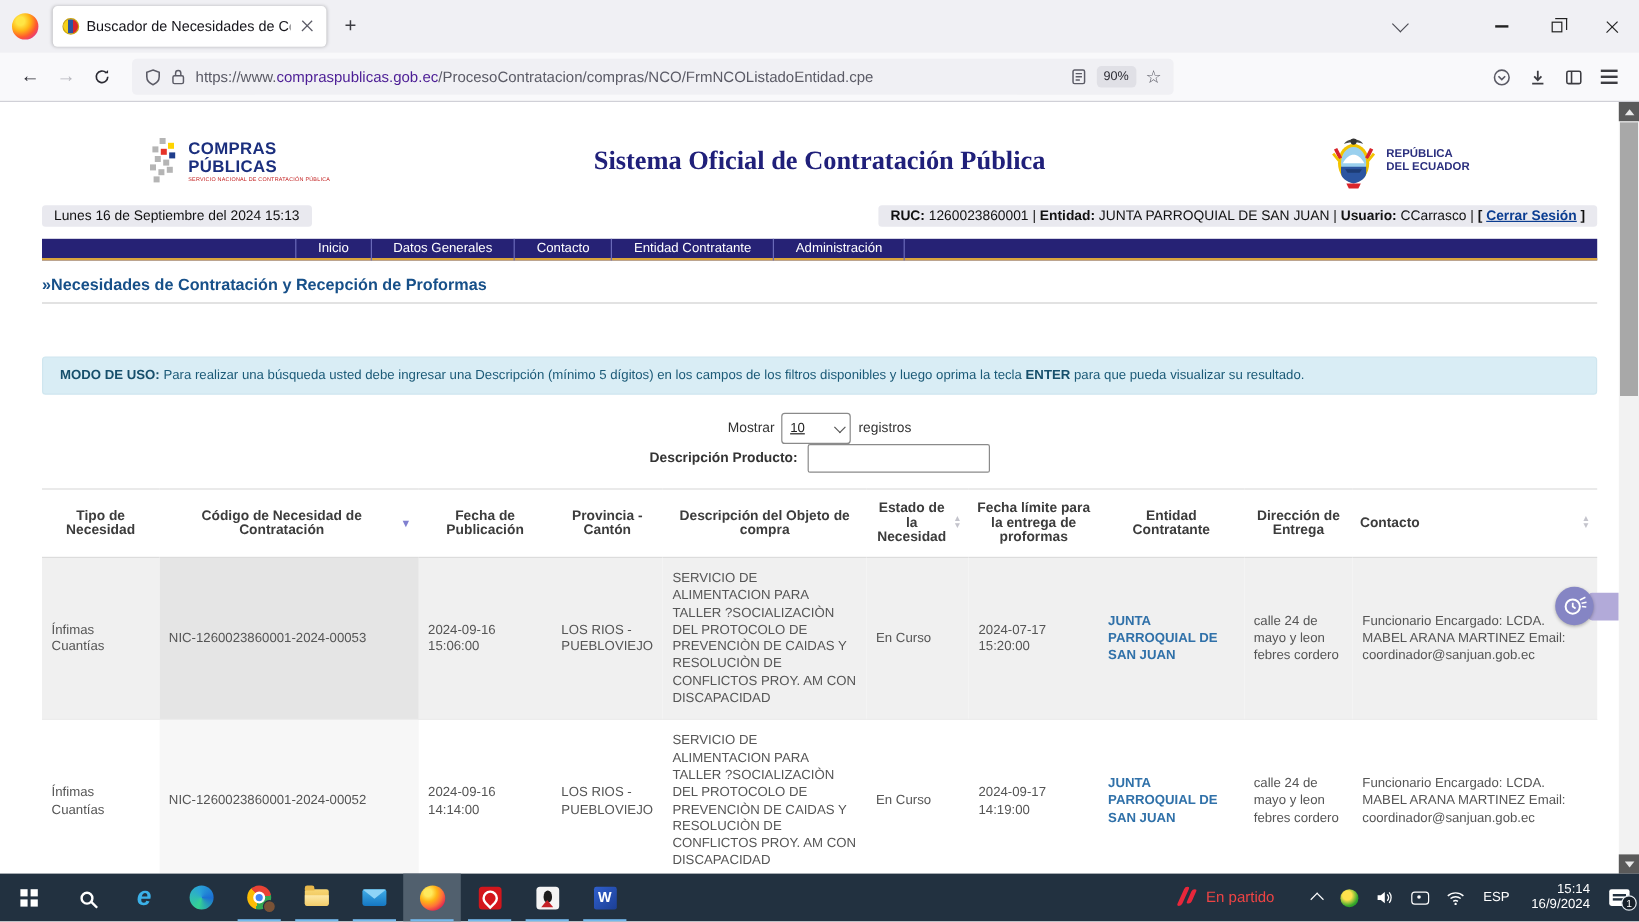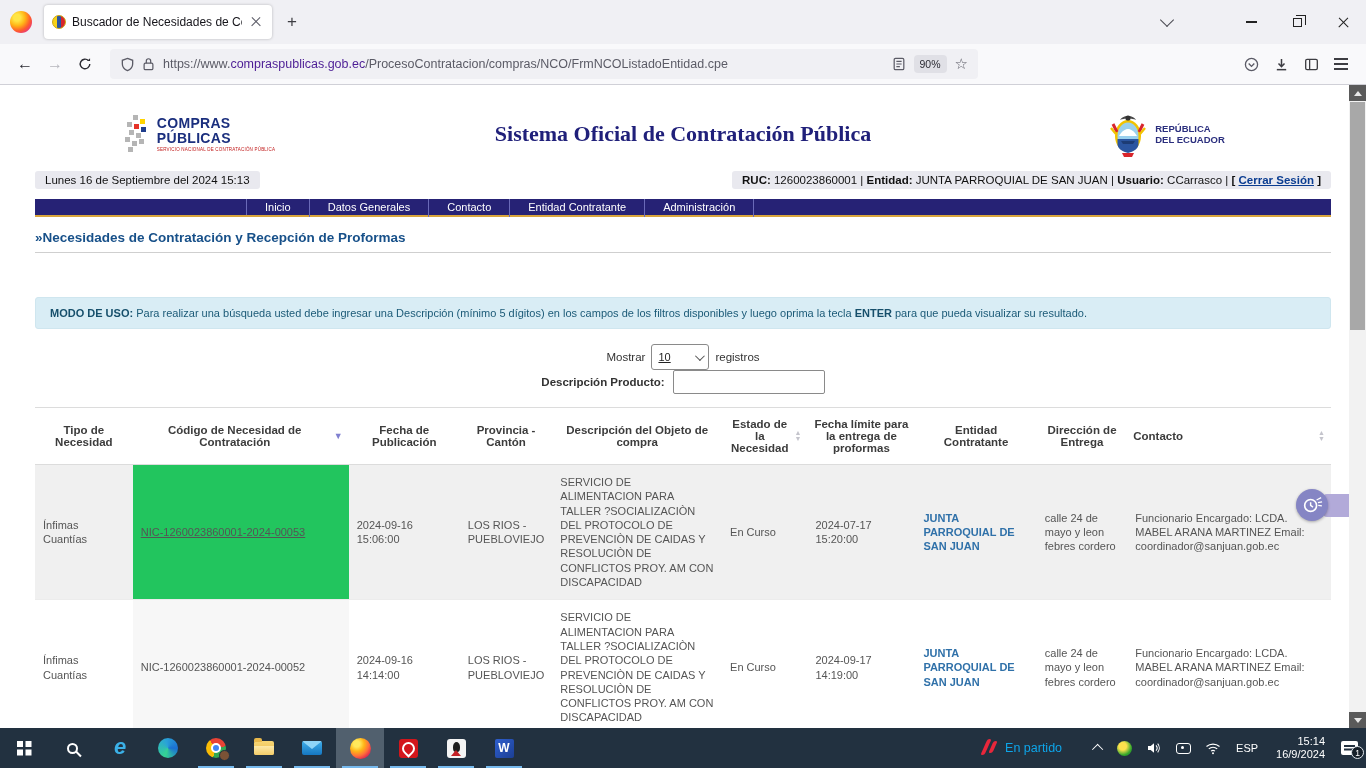--- a/index.html
+++ b/index.html
@@ -78,21 +78,21 @@
   .ctl-right label { font-size:11.5px; font-weight:bold; color:#333; margin-right:8px; }
   .filter-input { width:152px; height:24px; border:1px solid #8a8a8a; border-radius:2px; background:#fff; font-size:11px; padding:0 5px; }
 
   table.grid { width:100%; border-collapse:collapse; table-layout:fixed; margin-top:13px; }
   table.grid th { border-top:1px solid #dcdcdc; border-bottom:1px solid #dcdcdc; padding:10px 6px; font-size:11.5px; font-weight:bold; color:#3c3c3c; text-align:center; vertical-align:middle; cursor:pointer; }
   .th-in { display:flex; align-items:center; justify-content:space-between; }
   .sort-desc { color:#8080d0; font-size:9px; margin-left:3px; }
   .sort-both { display:flex; flex-direction:column; font-size:7px; line-height:6px; color:#c4c4cc; margin-left:3px; }
   table.grid td { padding:10px 8px; font-size:11px; color:#555; vertical-align:middle; line-height:1.3; border-bottom:1px solid #ececec; word-wrap:break-word; }
   tr.odd td { background:#f0f0f0; }
-  tr.odd td.sorted { background:#22c55e;text-decoration:underline; }
+  tr.odd td.sorted { background:#e5e5e5; }
   tr.even td { background:#fff; }
   tr.even td.sorted { background:#f7f7f7; }
   .entity-link { color:#3071a9; font-weight:bold; text-decoration:none; cursor:pointer; }
 
   
   .float-widget { position:absolute; right:21px; top:404px; width:32px; height:32px; }
   .float-tail { position:absolute; right:-21px; top:5px; width:26px; height:23px; background:#b2aad9; border-radius:4px 0 0 4px; }
   .float-circle { position:absolute; inset:0; border-radius:50%; background:#8585c4; box-shadow:0 1px 3px rgba(0,0,0,.3); display:flex; align-items:center; justify-content:center; }
 
   
@@ -131,21 +131,21 @@
   .ico-openjdk::before { content:""; position:absolute; left:6px; top:3px; width:7px; height:10px; background:#1d1d1d; border-radius:50% 50% 40% 40%; }
   .ico-openjdk::after { content:""; position:absolute; left:4px; top:11px; width:0; height:0; border-left:5px solid transparent; border-right:5px solid transparent; border-bottom:6px solid #c42127; }
   .ico-word { width:19px; height:19px; background:linear-gradient(135deg,#2f5fce,#1c3f94); border-radius:2px; color:#fff; font-size:12px; font-weight:bold; text-align:center; line-height:19px; }
   .ico-word::before { content:"W"; }
 
   .tray { margin-left:auto; display:flex; align-items:center; padding-right:8px; }
   .laliga { display:flex; align-items:center; margin-right:26px; }
   .laliga-glyph { width:16px; height:18px; position:relative; margin-right:8px; }
   .laliga-glyph::before,.laliga-glyph::after { content:""; position:absolute; width:4px; height:16px; background:#e8273b; transform:skewX(-24deg); border-radius:2px; }
   .laliga-glyph::before { left:3px; } .laliga-glyph::after { left:10px; top:2px; height:12px; }
-  .laliga-text { color:#0ea5e9; font-size:12.5px; }
+  .laliga-text { color:#ef4444; font-size:12.5px; }
   .tray-ic { margin:0 7px; display:flex; align-items:center; justify-content:center; }
   .chev-up { width:8px; height:8px; border-left:1.6px solid #fff; border-top:1.6px solid #fff; transform:rotate(45deg) translateY(2px); }
   .orb { width:15px; height:15px; border-radius:50%; background:radial-gradient(circle at 38% 35%,#ffe14d 0 28%,#35a72c 65%,#1d7a1d); }
   .meet { width:15px; height:11px; border:1.5px solid #fff; border-radius:3px; position:relative; }
   .meet::after { content:""; position:absolute; left:4px; top:2.5px; width:3px; height:3px; border-radius:50%; background:#fff; }
   .lang { color:#fff; font-size:11px; margin:0 8px; }
   .clock { color:#fff; font-size:11px; line-height:13px; text-align:right; margin:0 10px; }
   .notif { position:relative; width:17px; height:14px; background:#fff; border-radius:2px; margin-left:6px; }
   .notif::before { content:""; position:absolute; left:3px; top:4px; width:11px; height:1.5px; background:#223140; box-shadow:0 3.5px 0 #223140; }
   .notif-badge { position:absolute; right:-6px; bottom:-4px; width:13px; height:13px; border-radius:50%; background:#16202a; border:1.5px solid #dfe6ec; color:#fff; font-size:8.5px; display:flex; align-items:center; justify-content:center; }

